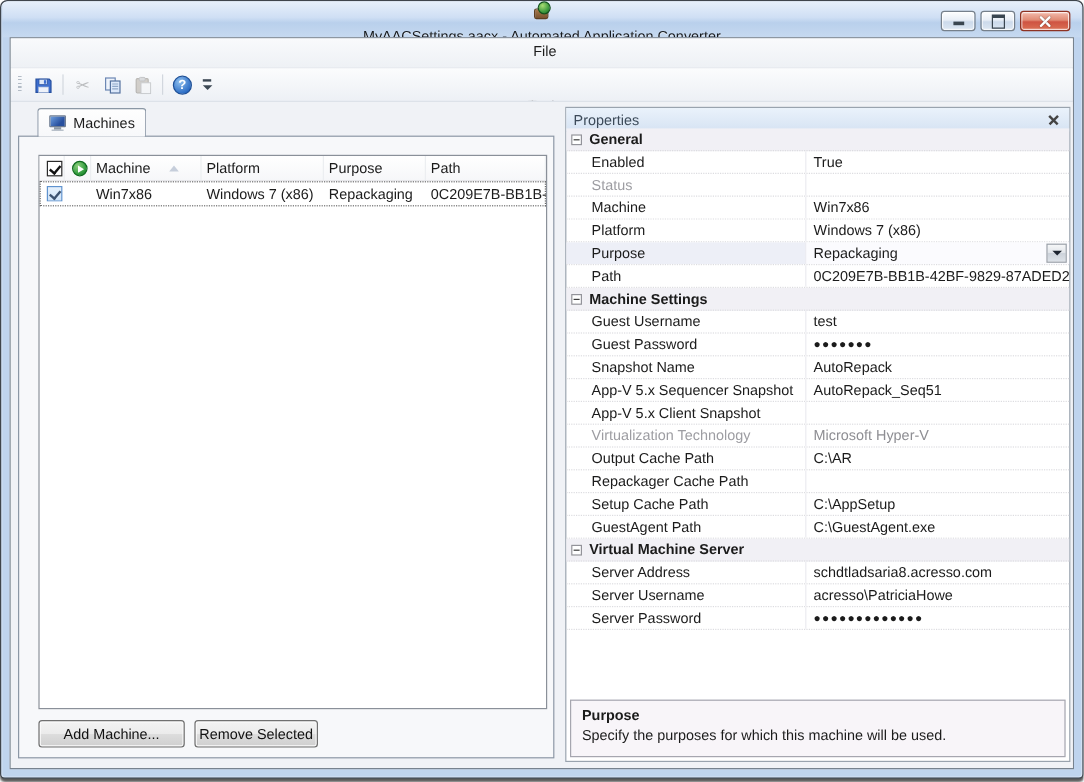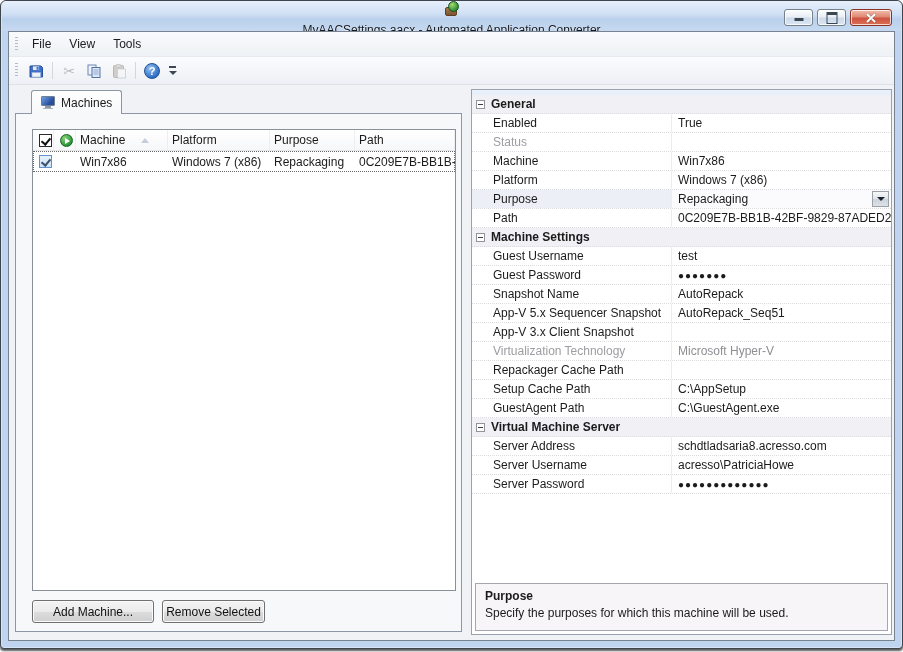--- a/index.html
+++ b/index.html
@@ -31,21 +31,21 @@
   .wbtn.min::after{content:"";position:absolute;left:50%;bottom:4px;transform:translateX(-50%);width:9px;height:3px;background:#3a4650;}
   .wbtn.max::after{content:"";position:absolute;left:50%;top:50%;transform:translate(-50%,-50%);width:9px;height:8px;border:1px solid #3a4650;border-top-width:3px;}
   .wbtn.close{width:42px;background:linear-gradient(#f3bcae,#e08a74 45%,var(--close-red) 55%,#da7054);border-color:#8e3222;}
   .wbtn.close::before,.wbtn.close::after{content:"";position:absolute;left:50%;top:50%;width:12px;height:2px;background:#fff;border-radius:1px;box-shadow:0 0 1px rgba(0,0,0,.6);}
   .wbtn.close::before{transform:translate(-50%,-50%) rotate(45deg);}
   .wbtn.close::after{transform:translate(-50%,-50%) rotate(-45deg);}
 
   
   .inner{position:absolute;left:7px;right:7px;top:30px;bottom:7px;background:var(--client-bg);border:1px solid #77828e;}
   .menubar{position:absolute;left:0;right:0;top:0;height:25px;display:flex;align-items:center;padding-left:5px;
-    background:linear-gradient(#f9fafc,#eef1f5);border-bottom:1px solid #e6e9ee;}
+    background:linear-gradient(#f9fafc,#eef1f5);border-bottom:1px solid #e6e9ee;flex-direction:column;}
   .grip{width:3px;height:15px;margin:0 5px 0 1px;background:repeating-linear-gradient(to bottom,#b3bcc6 0 1px,transparent 1px 3px);}
   .menu-item{padding:4px 9px;color:#1c1c1c;}
   .toolbar{position:absolute;left:0;right:0;top:25px;height:28px;display:flex;align-items:center;gap:1px;padding-left:5px;
     background:linear-gradient(#fbfcfd,#edf0f5);border-bottom:1px solid #dde2e9;}
   .tbtn{width:24px;height:23px;display:flex;align-items:center;justify-content:center;}
   .tbtn.disabled{opacity:.45;filter:grayscale(.8);}
   .tsep{width:1px;height:17px;background:#d2d7de;margin:0 3px;}
   .help-icon{width:16px;height:16px;border-radius:50%;background:radial-gradient(circle at 35% 30%,#8fc0ee,#2a6bc4 75%);
     border:1px solid #1d4f96;color:#fff;font-weight:bold;font-size:11px;display:flex;align-items:center;justify-content:center;}
   .cut-glyph{font-size:14px;color:#6d7680;}
@@ -95,21 +95,21 @@
   .btn-remove{left:146px;top:486px;width:103px;}
 
   
   .props{position:absolute;left:462px;top:4px;width:421px;height:546px;background:#fff;border:1px solid #99a3ae;}
   .props-header{height:20px;display:flex;align-items:center;padding:0 6px;color:#3c4a59;
     background:linear-gradient(var(--panel-header-top),var(--panel-header-bottom));border-bottom:1px solid #bac9db;}
   .props-close{margin-left:auto;position:relative;width:14px;height:14px;}
   .props-close::before,.props-close::after{content:"";position:absolute;left:50%;top:50%;width:10px;height:1.6px;background:#444;}
   .props-close::before{transform:translate(-50%,-50%) rotate(45deg);}
   .props-close::after{transform:translate(-50%,-50%) rotate(-45deg);}
-  .pgrid{position:absolute;left:0;right:0;top:5px;}
+  .pgrid{position:absolute;left:0;right:0;top:17px;}
   .pcat{height:19px;display:flex;align-items:center;background:var(--category-bg);border-bottom:1px dotted #dcdce0;font-weight:bold;}
   .cbox{width:9px;height:9px;border:1px solid #93939a;background:#fff;margin:0 6px 0 4px;position:relative;flex:0 0 auto;}
   .cbox::after{content:"";position:absolute;left:1px;top:3px;width:5px;height:1px;background:#3c3c3c;}
   .prow{height:19px;display:flex;border-bottom:1px dotted #dcdce0;}
   .plabel{width:200px;padding-left:21px;display:flex;align-items:center;border-right:1px solid #ececf0;white-space:nowrap;overflow:hidden;}
   .pvalue{flex:1;padding:0 20px 0 6px;display:flex;align-items:center;position:relative;white-space:nowrap;overflow:hidden;}
   .prow.disabled .plabel{color:#9d9da2;}
   .prow.disabled .pvalue{color:#8e8e93;}
   .prow.selected .plabel{background:var(--selected-cell);}
   .prow.selected .pvalue{background:#fbfbfe;}
@@ -286,28 +286,32 @@
           </div>
           <div class="prow">
             <div class="plabel">Snapshot Name</div>
             <div class="pvalue">AutoRepack</div>
           </div>
           <div class="prow">
             <div class="plabel">App-V 5.x Sequencer Snapshot</div>
             <div class="pvalue">AutoRepack_Seq51</div>
           </div>
           <div class="prow">
-            <div class="plabel">App-V 3.x Client Snapshot</div>
+            <div class="plabel">App-V 5.x Client Snapshot</div>
             <div class="pvalue"></div>
           </div>
           <div class="prow disabled">
             <div class="plabel">Virtualization Technology</div>
             <div class="pvalue">Microsoft Hyper-V</div>
           </div>
 
+          <div class="prow">
+            <div class="plabel">Output Cache Path</div>
+            <div class="pvalue">C:\AR</div>
+          </div>
           <div class="prow">
             <div class="plabel">Repackager Cache Path</div>
           </div>
           <div class="prow">
             <div class="plabel">Setup Cache Path</div>
             <div class="pvalue">C:\AppSetup</div>
           </div>
           <div class="prow">
             <div class="plabel">GuestAgent Path</div>
             <div class="pvalue">C:\GuestAgent.exe</div>

